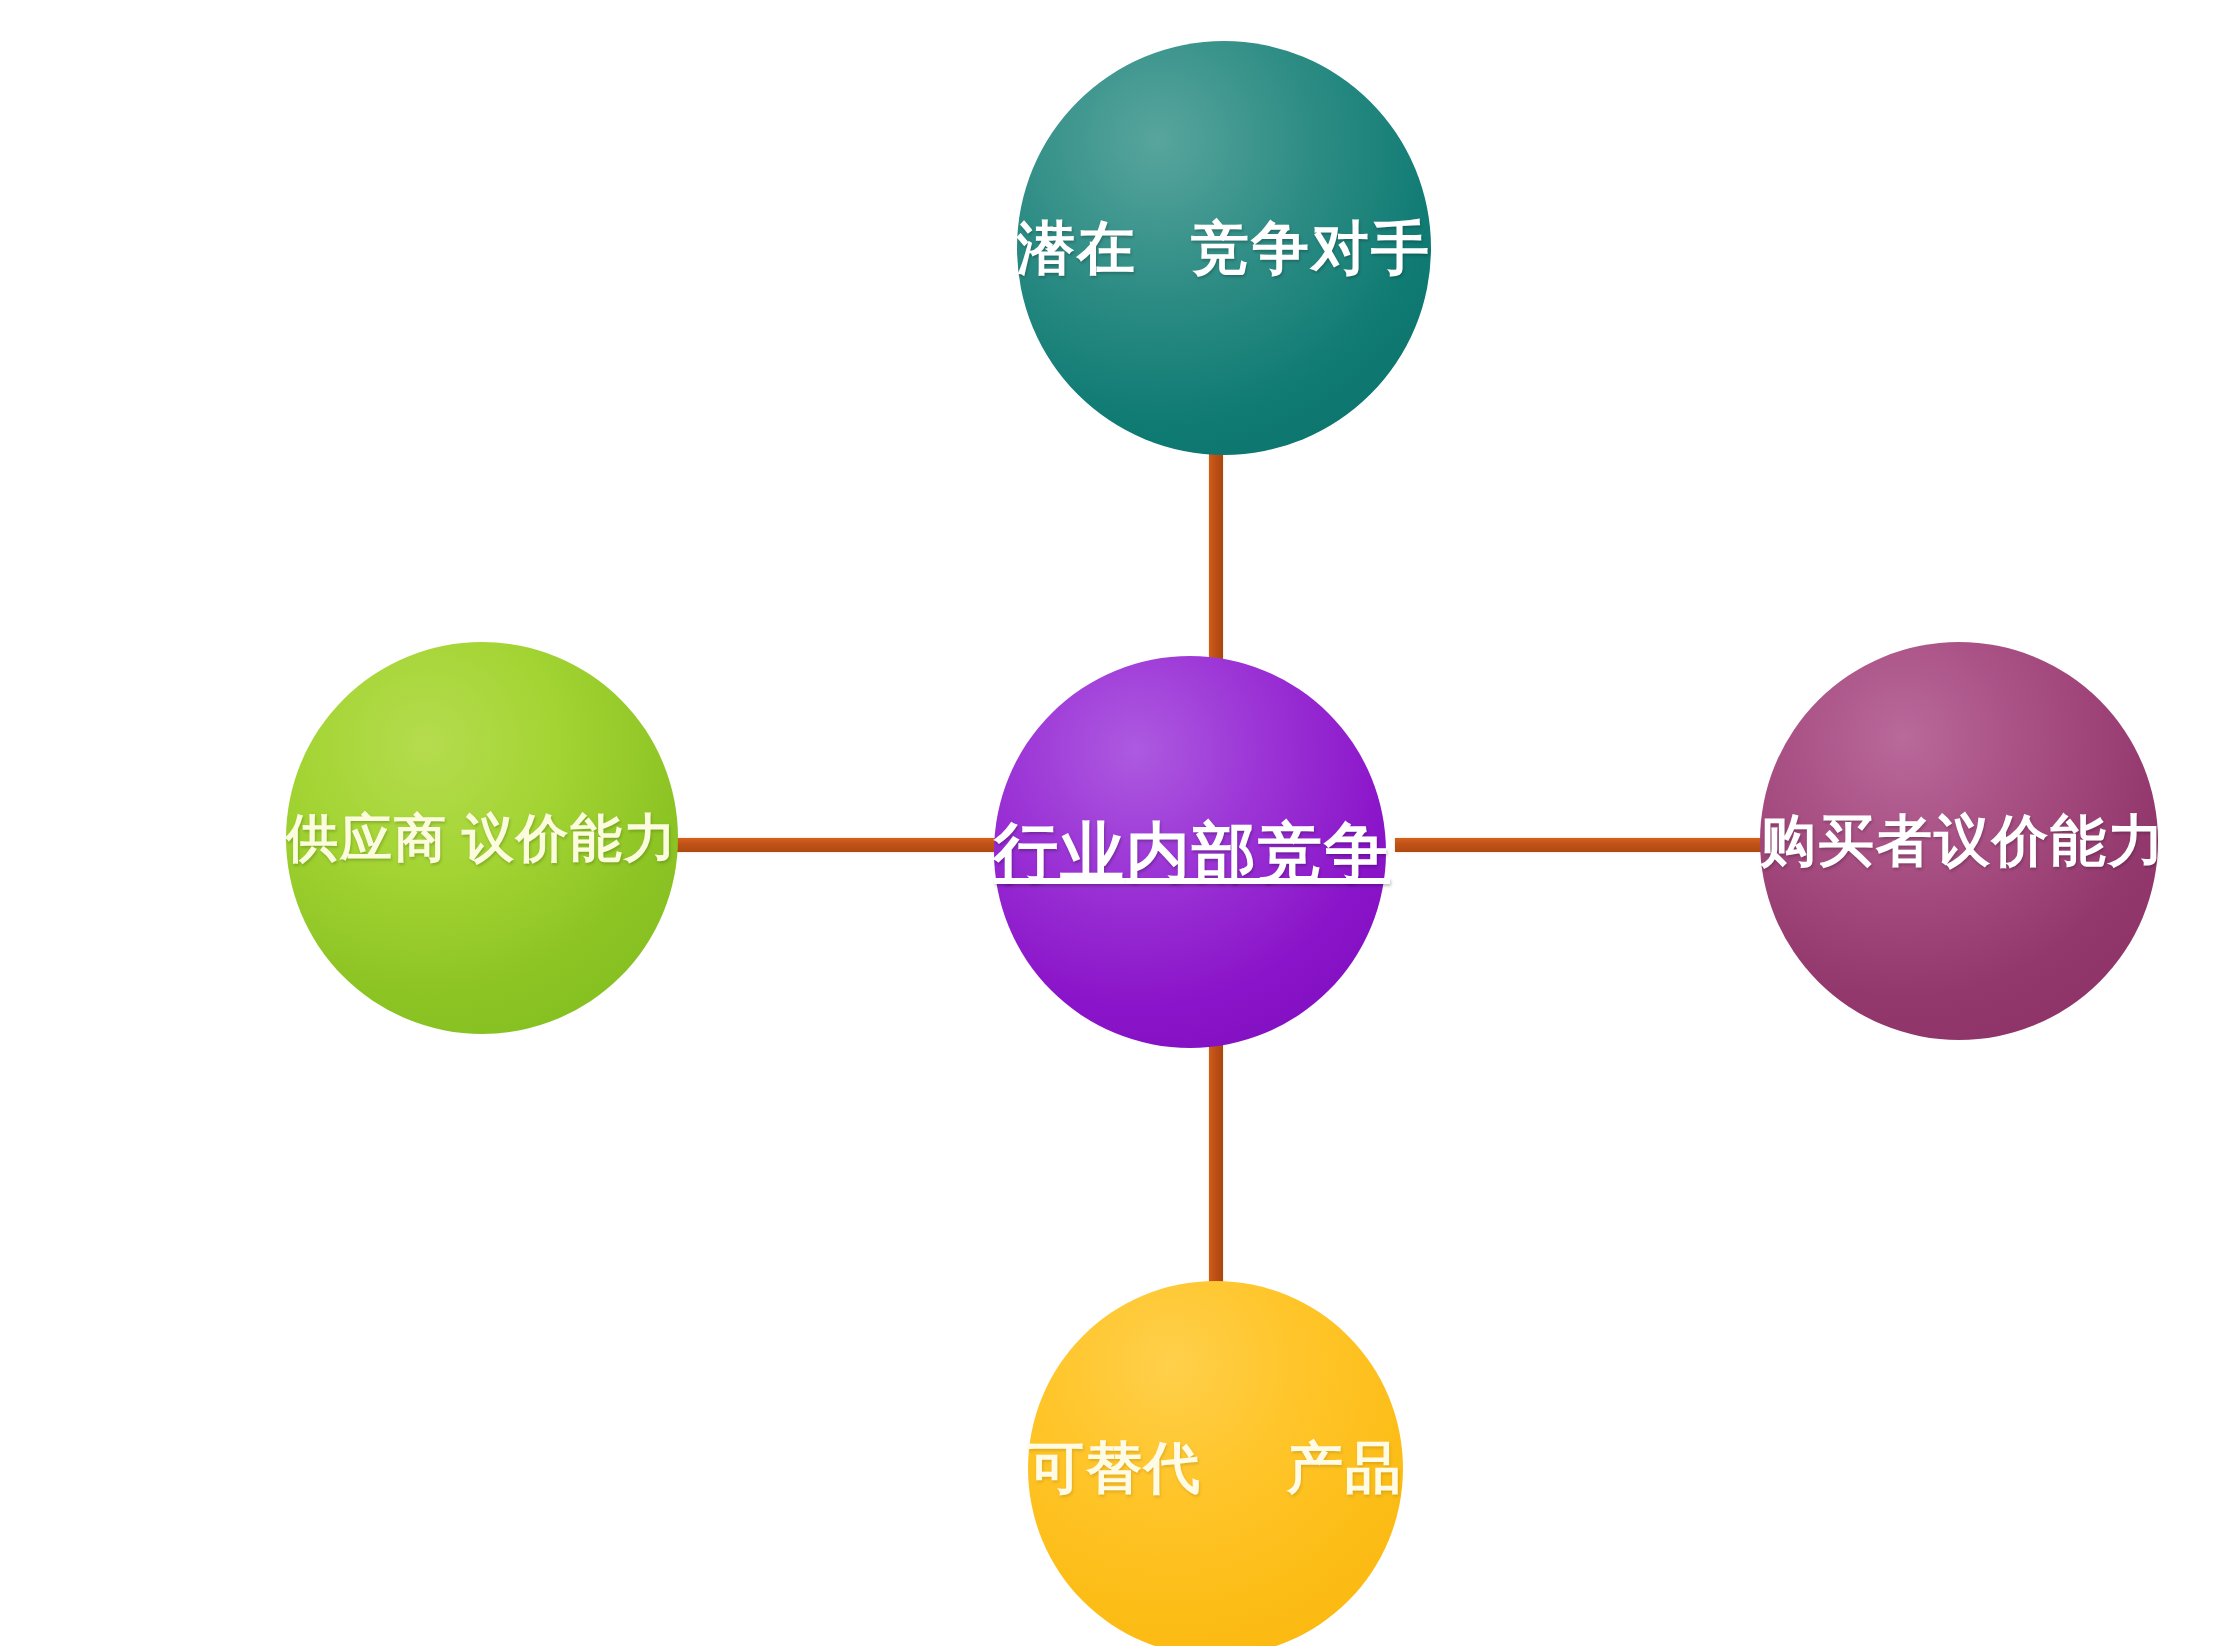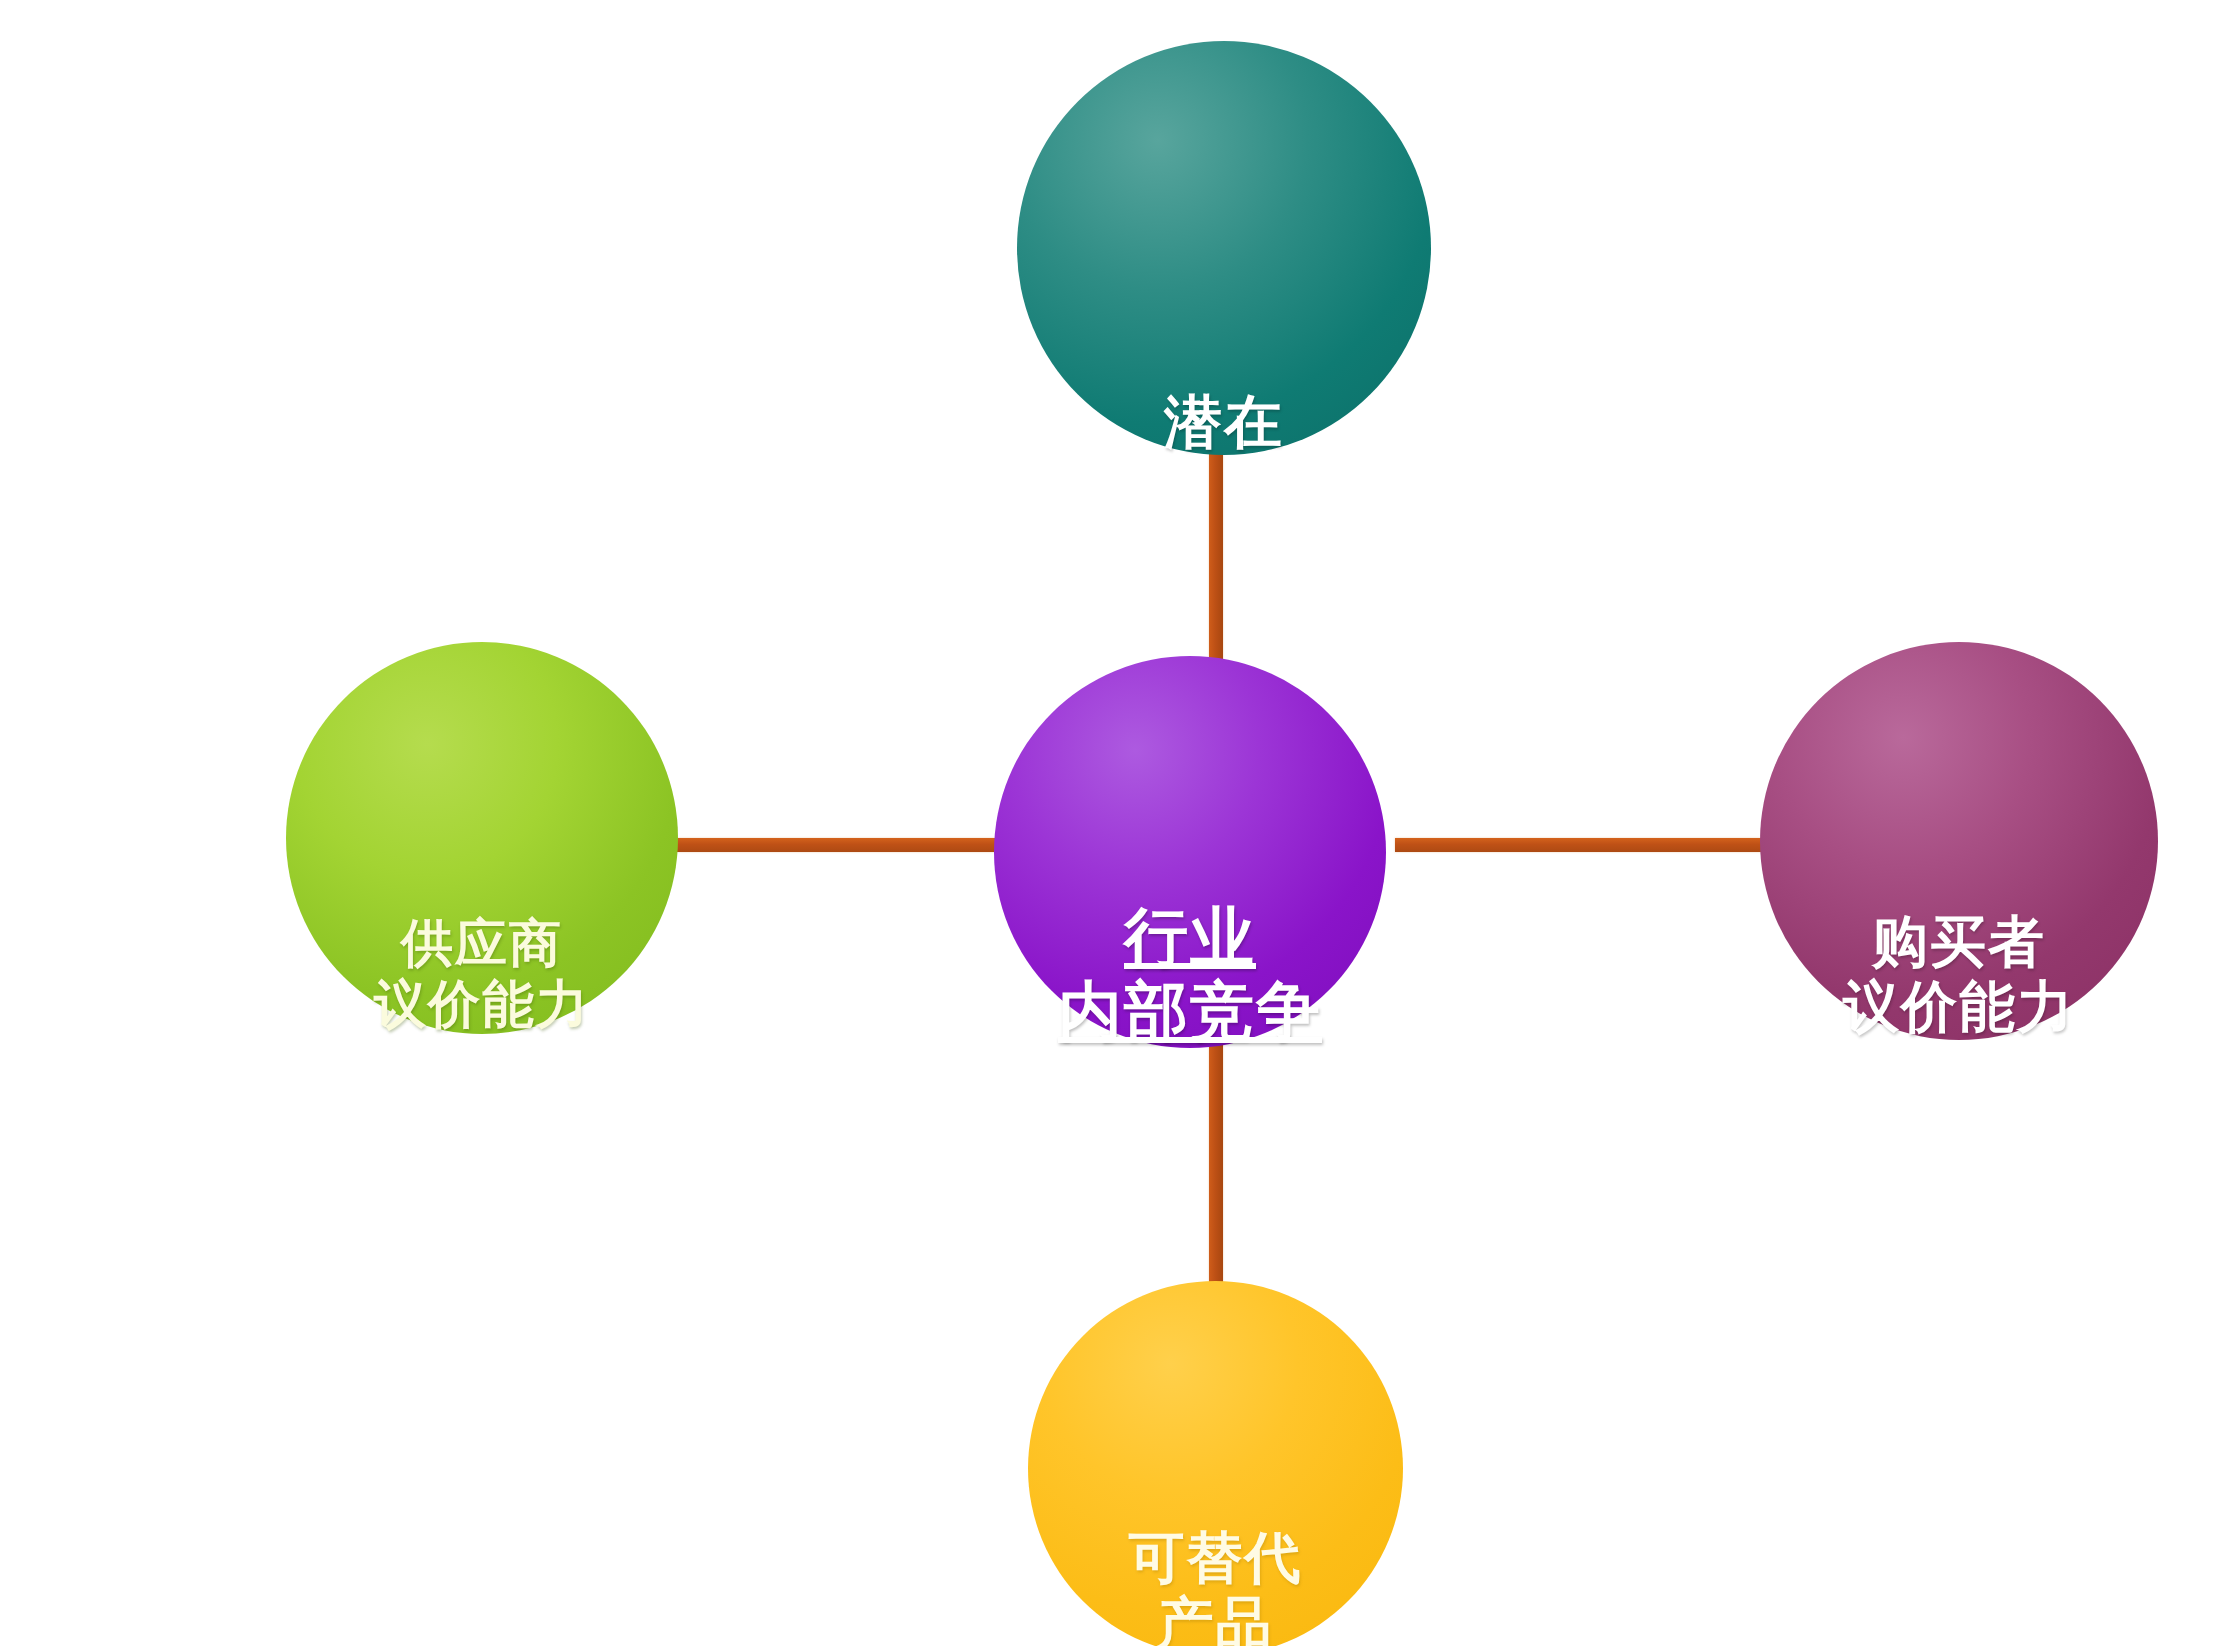--- a/index.html
+++ b/index.html
@@ -76,23 +76,23 @@
     top: 838px;
     width: 366px;
     height: 13.7px;
   }
 
   
   .node {
     position: absolute;
     border-radius: 50%;
     display: flex;
-    flex-direction: column;
+    flex-direction: row;
     align-items: center;
-    justify-content: flex-end;
+    justify-content: space-between;
     text-align: center;
     line-height: 1.16;
     font-weight: 700;
     user-select: none;
   }
   .node .line {
     display: block;
     white-space: nowrap;
   }
 
@@ -163,20 +163,21 @@
 <div id="canvas">
 
 
   <div class="connector vertical" id="conn-top"></div>
   <div class="connector vertical" id="conn-bottom"></div>
   <div class="connector" id="conn-left"></div>
   <div class="connector" id="conn-right"></div>
 
   <div class="node" id="node-top">
     <span class="line">潜在</span>
+    <span class="line">竞争对手</span>
   </div>
 
   <div class="node" id="node-left">
     <span class="line">供应商</span>
     <span class="line">议价能力</span>
   </div>
 
   <div class="node" id="node-center">
     <span class="line">行业</span>
     <span class="line">内部竞争</span>

